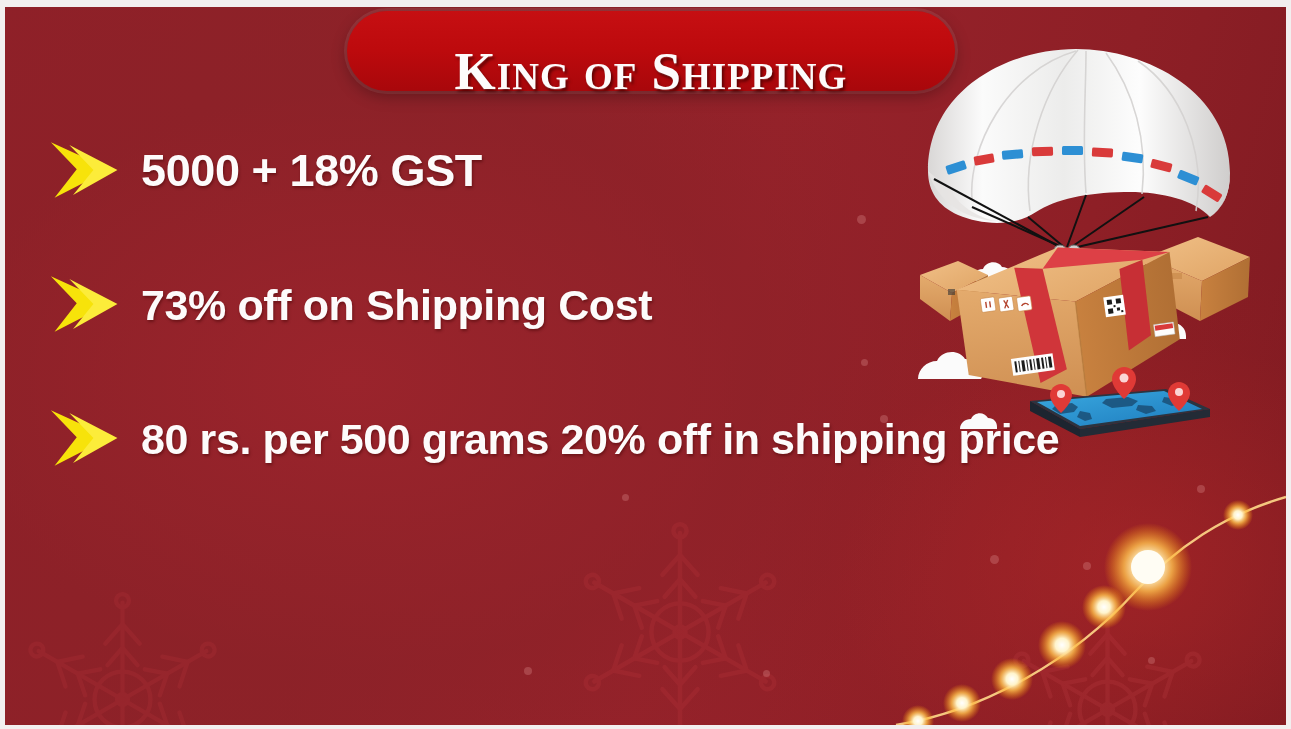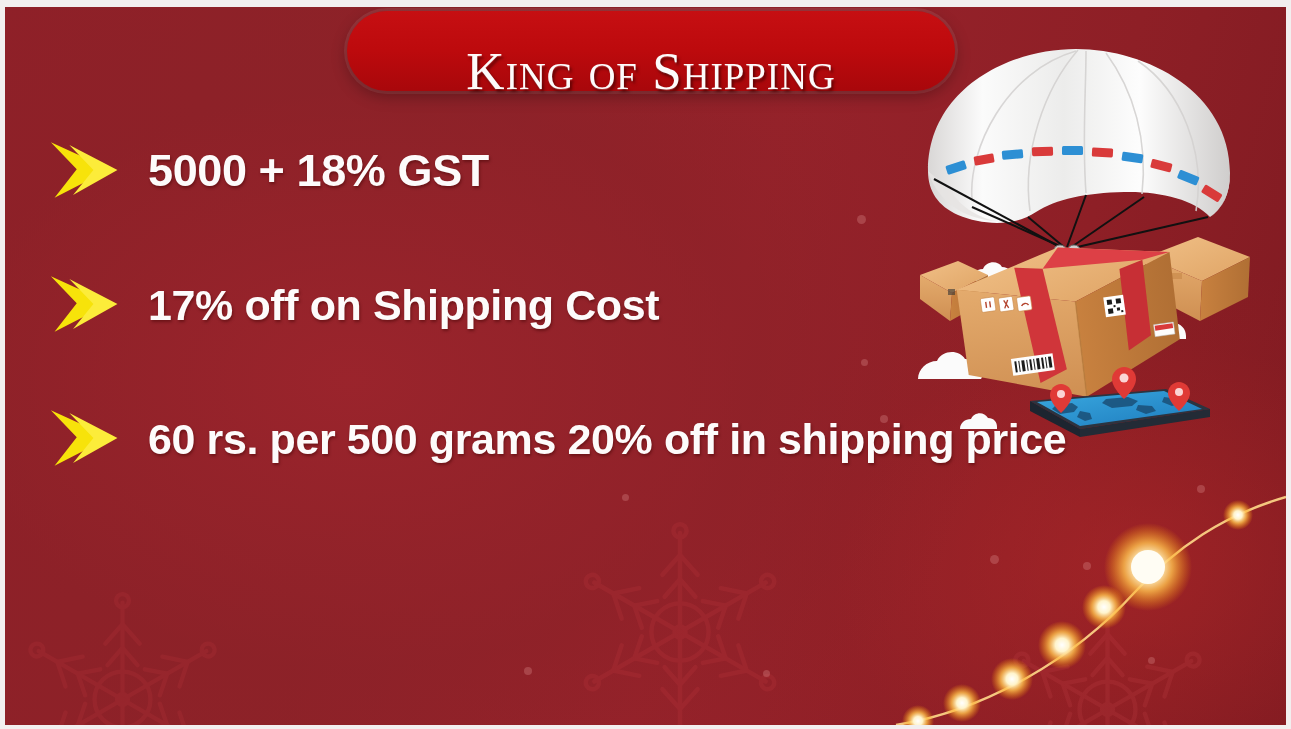--- a/index.html
+++ b/index.html
@@ -32,39 +32,39 @@
   #title-banner{
     position:absolute; left:342px; top:4px;
     width:608px; height:80px;
     background:linear-gradient(180deg,#c60f12 0%, #bd0a0d 48%, #a8070b 100%);
     border-radius:42px;
     box-shadow:0 5px 16px rgba(0,0,0,.30), 0 0 0 3px rgba(255,235,235,.10);
     display:flex; align-items:center; justify-content:center;
   }
   #title-text{
     font-family:"Liberation Serif", serif;
-    font-weight:400;
+    font-weight:700;
     font-size:53px;
     letter-spacing:1px;
     color:#fdfbfb;
     font-variant:small-caps;
     text-shadow:2px 3px 3px rgba(70,0,0,.75), 0 1px 0 rgba(255,255,255,.25);
     white-space:nowrap;
     line-height:1;
     padding-bottom:3px;
     margin-top:44px;
   }
 
   
   #bullets{ position:absolute; left:0; top:118px; width:1260px; }
   .bullet{ position:relative; display:flex; align-items:center; height:92px; margin-bottom:42px; }
   .chev{ width:74px; height:66px; margin-left:44px; flex:0 0 auto; }
   .chev svg{ display:block; overflow:visible; }
   .btext{
-    margin-left:25px;
+    margin-left:18px;
     color:#fdfbfb;
     font-size:43px;
     font-weight:700;
     letter-spacing:-0.4px;
     white-space:nowrap;
     text-shadow:1px 2px 3px rgba(60,0,0,.45);
   }
   .bullet.b1 .btext{ font-size:45px; }
   .bullet.b3 .btext{ font-size:43px; }
 
@@ -173,31 +173,31 @@
       <span class="btext">5000 + 18% GST</span>
     </div>
 
     <div class="bullet b2">
       <span class="chev">
         <svg viewBox="0 0 80 70" width="74" height="66">
           <path d="M2 4 L66 33 L6 64 L30 33 Z" fill="#f7e30a"></path>
           <path d="M22 7 L74 34 L26 61 L48 34 Z" fill="#fcec3a"></path>
         </svg>
       </span>
-      <span class="btext">17% off on Shipping Cost</span>
+      <span class="btext">73% off on Shipping Cost</span>
     </div>
 
     <div class="bullet b3">
       <span class="chev">
         <svg viewBox="0 0 80 70" width="74" height="66">
           <path d="M2 4 L66 33 L6 64 L30 33 Z" fill="#f7e30a"></path>
           <path d="M22 7 L74 34 L26 61 L48 34 Z" fill="#fcec3a"></path>
         </svg>
       </span>
-      <span class="btext">60 rs. per 500 grams  20% off in shipping price</span>
+      <span class="btext">80 rs. per 500 grams  20% off in shipping price</span>
     </div>
 
 
   </div>
 
   <div id="illus">
     <svg viewBox="0 0 355 395" width="355" height="395">
       <defs>
         <linearGradient id="canopy" x1="0" y1="0" x2="1" y2="0">
           <stop offset="0%" stop-color="#d9d7d6"></stop>

